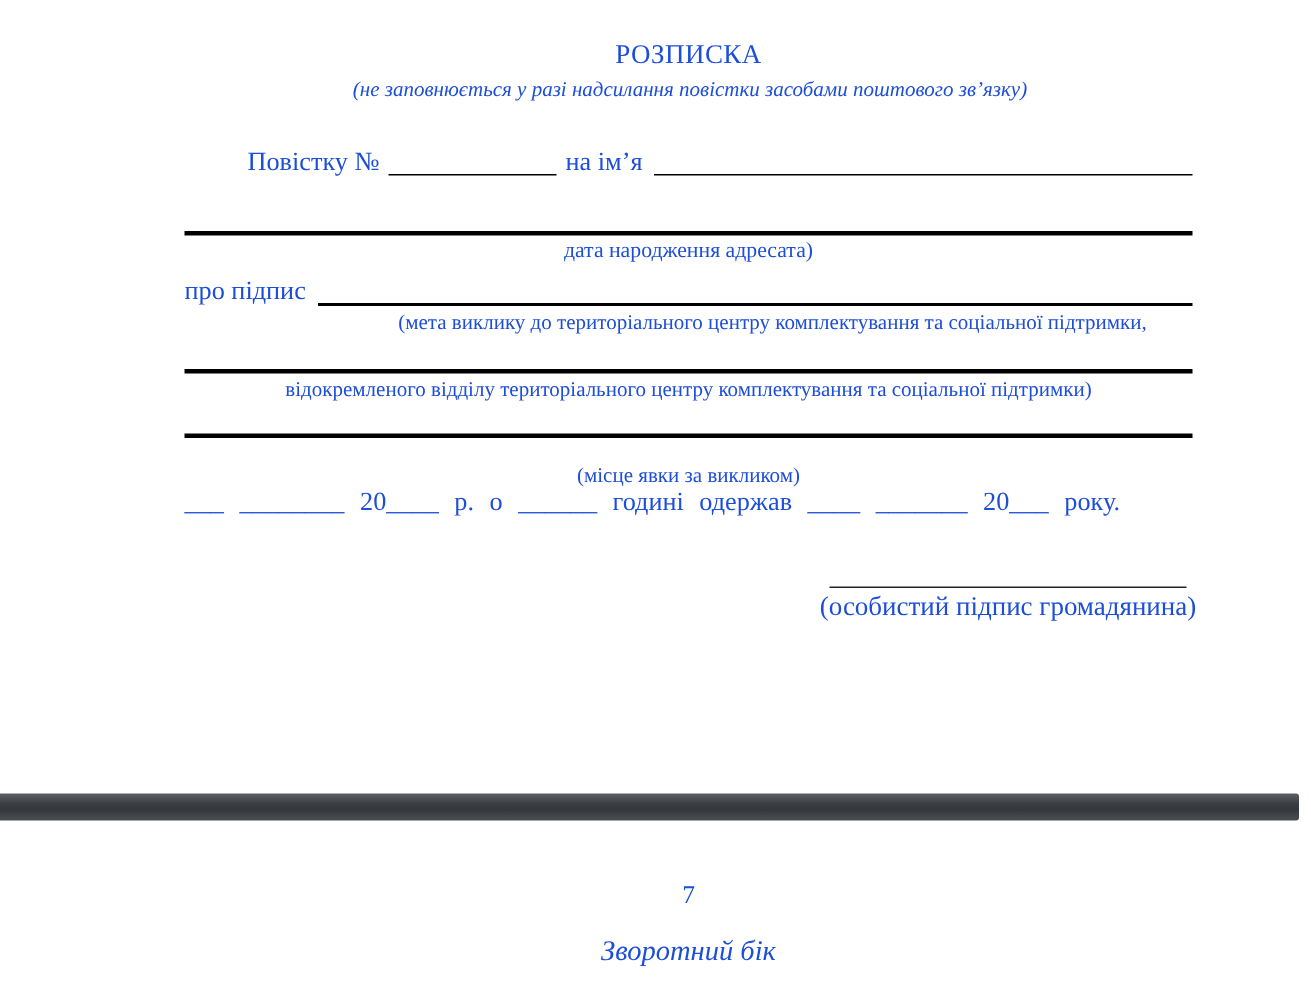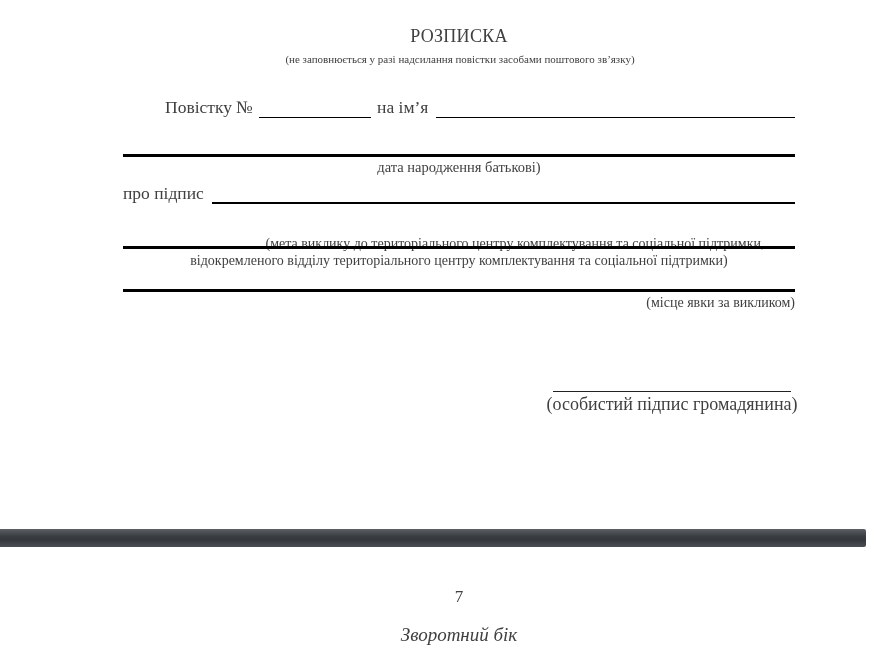--- a/index.html
+++ b/index.html
@@ -6,44 +6,45 @@
     margin: 0;
     padding: 0;
     background: #ffffff;
   }
   #screen {
     position: relative;
     width: 874px;
     height: 658px;
     background: #ffffff;
     font-family: "Liberation Serif", serif;
-    color: #404040;
+    color: #1d4ed8;
     overflow: hidden;
   }
   #content {
     position: absolute;
     left: 123px;
     top: 0;
     width: 672px;
     height: 658px;
   }
   .abs { position: absolute; }
   .center { text-align: center; }
   .title {
     top: 26px; left: 0; right: 0;
     font-size: 18px;
     letter-spacing: 0.3px;
   }
   .subtitle {
     top: 53px; left: 2px; right: 0;
-    font-size: 11px;
+    font-size: 14px;
+    font-style: italic;
   }
   .fieldrow {
     display: flex;
-    align-items: flex-end;
+    align-items: center;
     font-size: 17.5px;
     line-height: 22px;
     white-space: pre;
   }
   .row1 { top: 96px; left: 42px; right: 0; }
   .row2 { top: 182px; left: 0; right: 0; }
   .blank-short {
     width: 112px;
     height: 19px;
     border-bottom: 1.6px solid #000;
@@ -55,23 +56,23 @@
     border-bottom: 1.6px solid #000;
     margin-left: 8px;
   }
   .blank-fill.thick { border-bottom-width: 2.6px; }
   .caption {
     font-size: 14px;
     line-height: 15px;
   }
   .cap-name { top: 120px; right: 4px; width: 352px; }
   .cap-birth { top: 160px; left: 0; right: 0; font-size: 14.5px; }
-  .cap-purpose { top: 208px; left: 112px; right: 0; margin-top: 28px; }
+  .cap-purpose { top: 208px; left: 112px; right: 0; }
   .cap-branch { top: 253px; left: 0; right: 0; }
-  .cap-place { top: 295px; left: 0; right: 0; text-align: right; }
+  .cap-place { top: 310px; left: 0; right: 0; }
   .rule {
     left: 0; right: 0;
     height: 3px;
     background: #000000;
   }
   .rule1 { top: 154px; }
   .rule2 { top: 246px; }
   .rule3 { top: 289px; }
   .dateline {
     top: 324px; left: 0; right: 0;
@@ -116,37 +117,38 @@
     <div class="abs fieldrow row1">
       <span>Повістку №</span>
       <span class="blank-short"></span>
       <span>на ім’я</span>
       <span class="blank-fill"></span>
     </div>
 
 
     <div class="abs rule rule1"></div>
 
-    <div class="abs caption center cap-birth">дата народження батькові)</div>
+    <div class="abs caption center cap-birth">дата народження адресата)</div>
 
     <div class="abs fieldrow row2">
       <span>про підпис</span>
       <span class="blank-fill thick"></span>
     </div>
 
     <div class="abs caption center cap-purpose">(мета виклику до територіального центру комплектування та соціальної підтримки,</div>
 
     <div class="abs rule rule2"></div>
 
     <div class="abs caption center cap-branch">відокремленого відділу територіального центру комплектування та соціальної підтримки)</div>
 
     <div class="abs rule rule3"></div>
 
     <div class="abs caption center cap-place">(місце явки за викликом)</div>
 
+    <div class="abs dateline">___ ________ 20____ р. о ______ годині одержав ____ _______ 20___ року.</div>
 
     <div class="abs sig-line"></div>
 
     <div class="abs caption center cap-sign">(особистий підпис громадянина)</div>
 
     <div class="abs page-number center">7</div>
 
     <div class="abs back-side center">Зворотний бік</div>
   </div>
 

